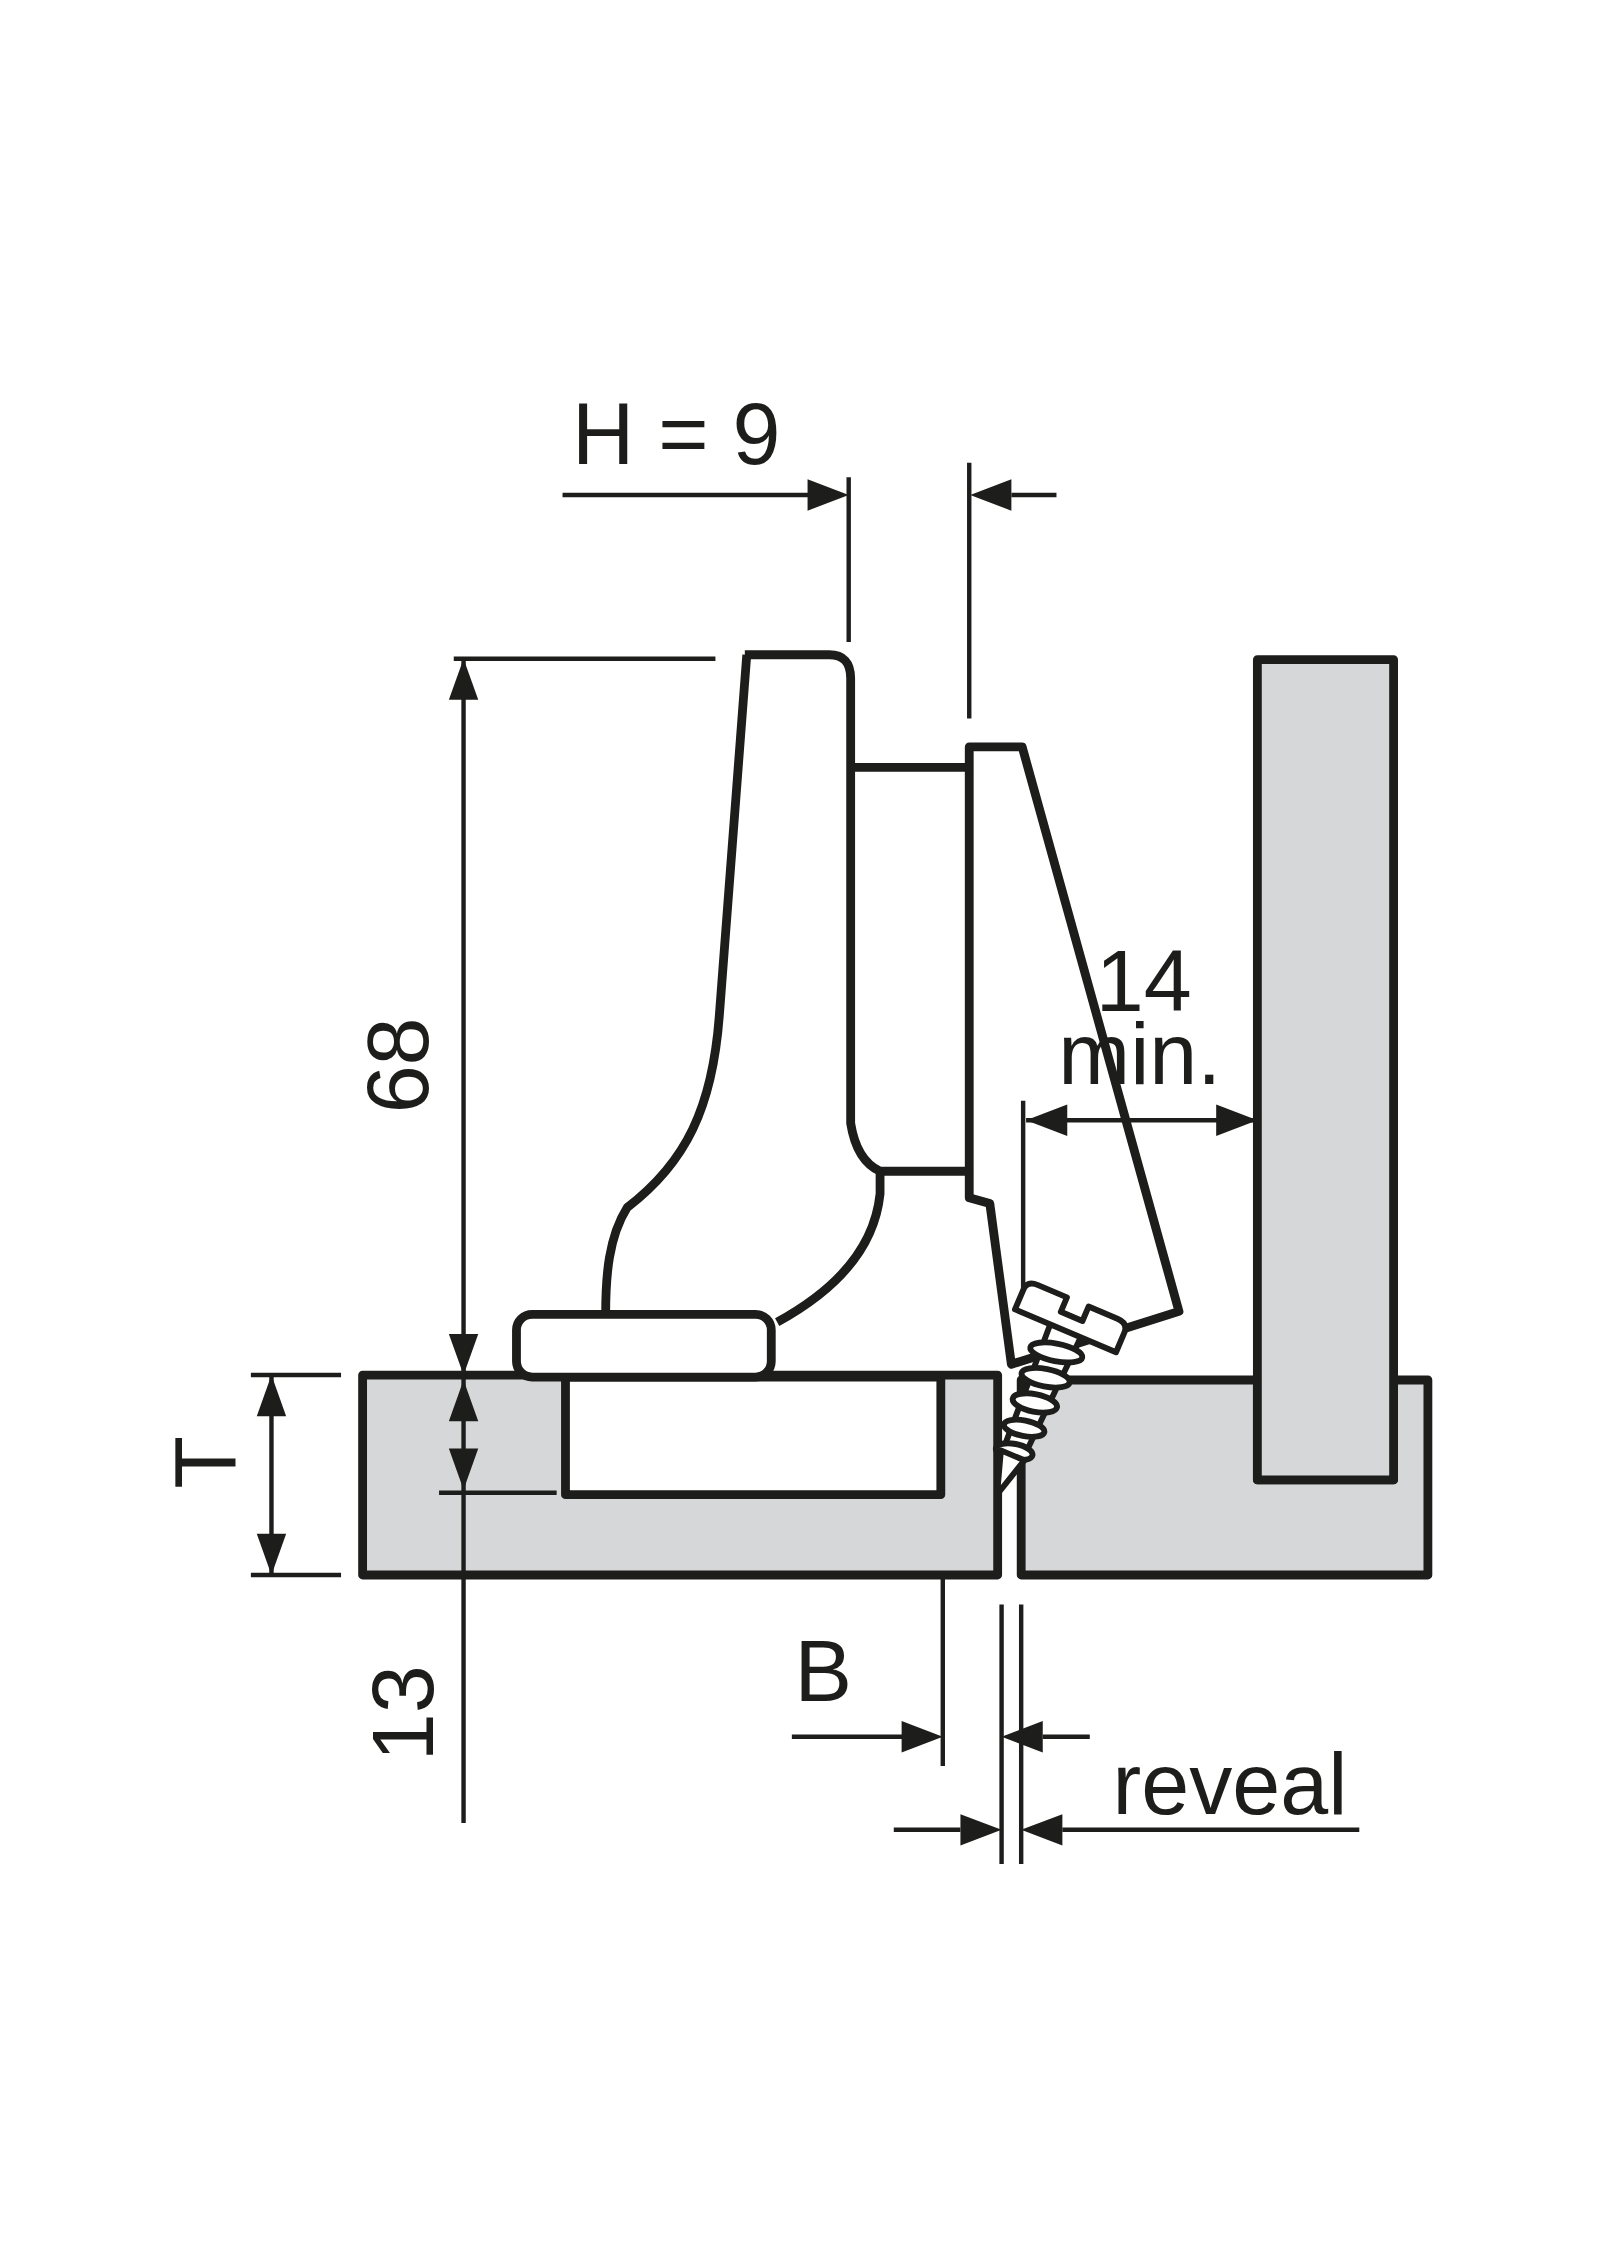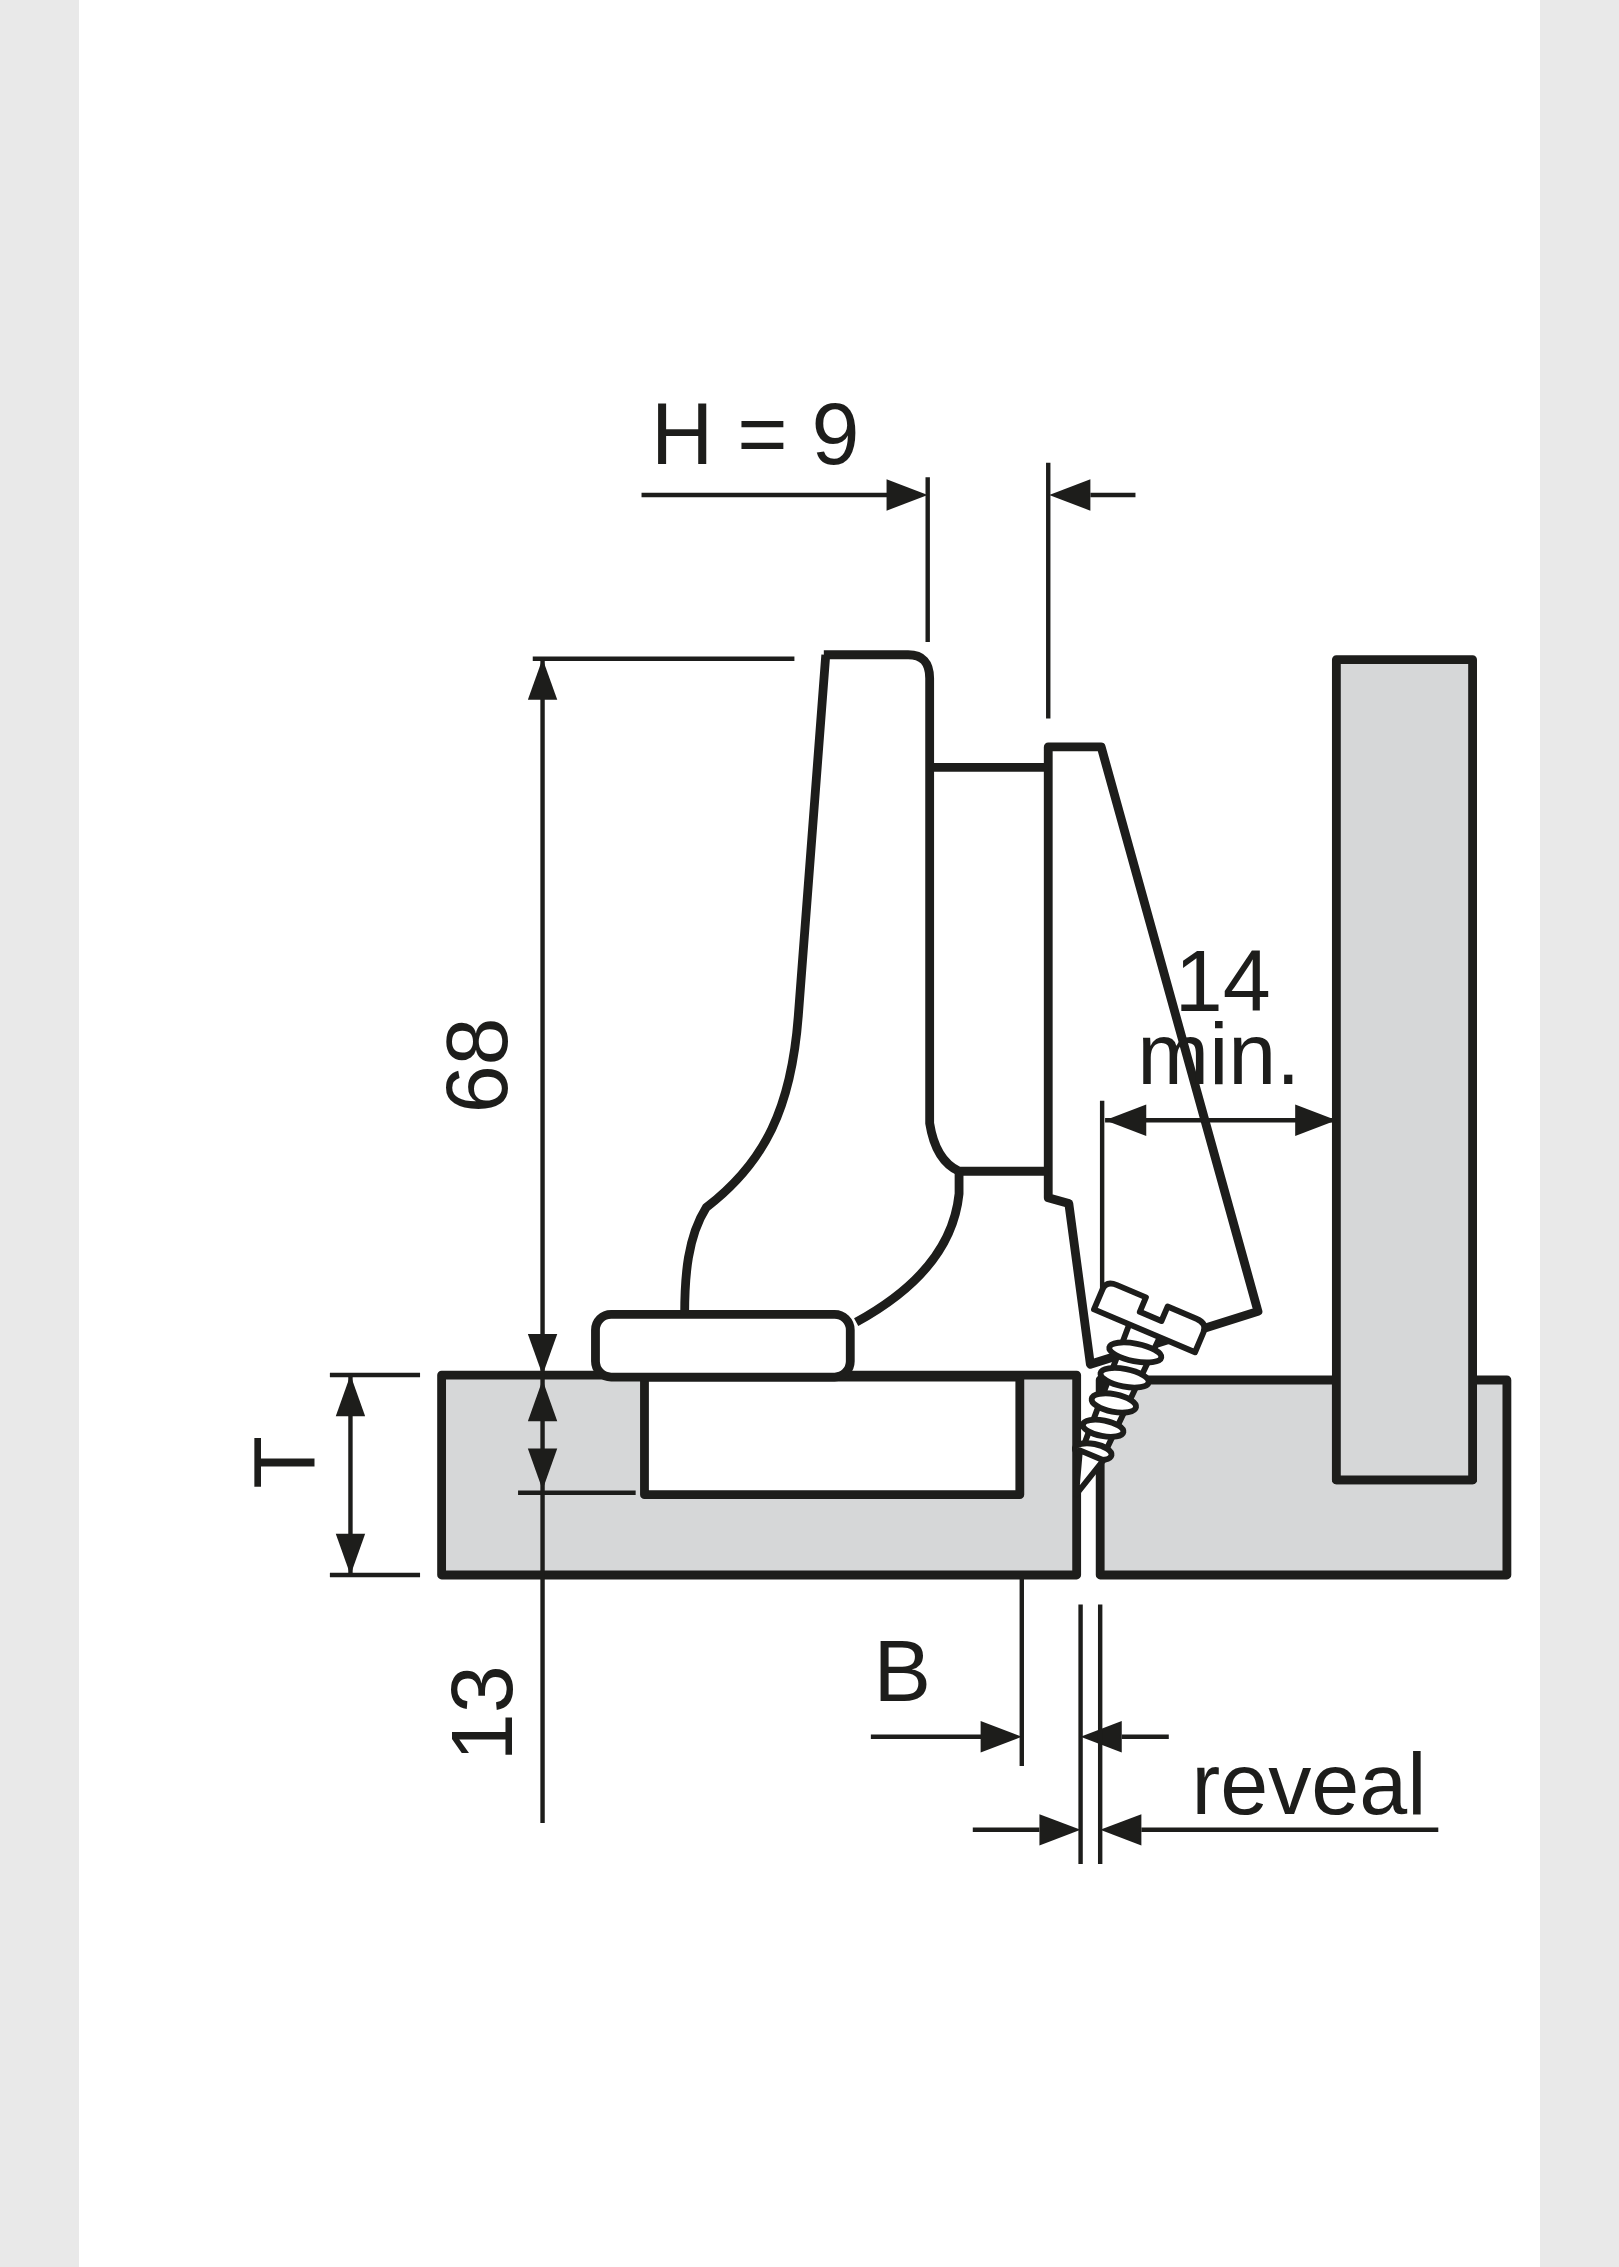--- a/index.html
+++ b/index.html
@@ -2,21 +2,21 @@
 <html style="--line: #1d1d1b; --panel-fill: #d6d7d8; --background: #ffffff;"><head>
 <meta charset="utf-8">
 <style>
   :root{
     --line:#1d1d1b;
     --panel-fill:#d6d7d8;
     --background:#ffffff;
   }
   html,body{margin:0;padding:0;background:#e9e9e9;}
   .page{
-    width:1461px;height:2267px;
+    width:1619px;height:2267px;
     background:var(--background);
     position:relative;
     margin:0 auto;
     font-family:"Liberation Sans",sans-serif;
   }
   svg{display:block;}
   .struct{stroke:var(--line);stroke-width:9;fill:none;stroke-linejoin:round;}
   .thin{stroke-width:6;}
   .panel{fill:var(--panel-fill);}
   .fill-white{fill:#ffffff;}

